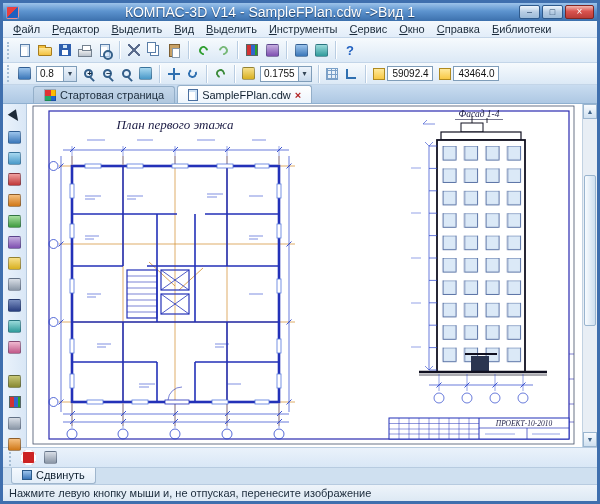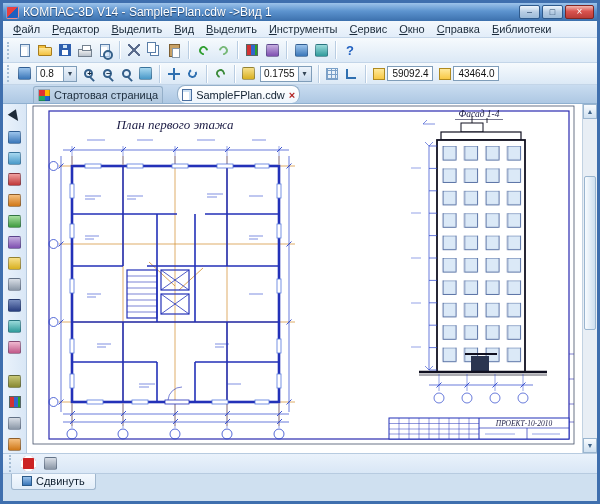--- a/index.html
+++ b/index.html
@@ -4,21 +4,21 @@
 <style>
   * { box-sizing: border-box; margin: 0; padding: 0; }
   html,body { width:600px; height:504px; overflow:hidden; font-family:"Liberation Sans",sans-serif; }
   .window { width:600px; height:504px; border:3px solid #3f6fae; background:#d9e7f6; display:flex; flex-direction:column; }
 
   
   .titlebar { height:18px; flex:none; display:flex; align-items:center; padding:0 3px;
     background:linear-gradient(180deg,#9dc3ea 0%,#5d94cf 45%,#3c70ad 100%); }
   .appic { width:13px; height:13px; flex:none; border-radius:2px; margin-right:4px;
     background:linear-gradient(135deg,#e84040 0 46%,#2060c0 46%); border:1px solid rgba(255,255,255,.4); }
-  .title { flex:1; text-align:left; color:#fff; font-size:12px; text-shadow:0 1px 1px #1c3a60; white-space:nowrap; overflow:hidden; }
+  .title { flex:1; text-align:center; color:#fff; font-size:14px; text-shadow:0 1px 1px #1c3a60; white-space:nowrap; overflow:hidden; }
   .winbtns { display:flex; flex:none; }
   .wb { width:21px; height:14px; margin-left:2px; border:1px solid #2f5a8c; border-radius:2px; text-align:center;
     font-size:9px; line-height:12px; color:#1c3b5e; background:linear-gradient(#eef5fc,#b7cde4 50%,#9dbbd8); cursor:default; }
   .wb.close { width:29px; background:linear-gradient(#f2b8b0,#d9534f 45%,#b93c38); color:#fff; border-color:#7e2523; font-size:10px; }
 
   
   .menubar { height:17px; flex:none; display:flex; align-items:center; padding-left:4px;
     background:linear-gradient(#f3f8fd,#e2edf9); border-bottom:1px solid #c3d5e8; font-size:11px; color:#1a2a3a; }
   .mi { padding:1px 6px; display:inline-block; }
   .mi::first-letter { text-decoration:underline; }
@@ -84,23 +84,23 @@
   .combo { height:16px; display:inline-flex; align-items:center; border:1px solid #7f9db9; background:#fff; margin:0 2px; }
   .combo .val { padding:0 3px; font-size:10px; min-width:26px; color:#111; }
   .combo .drop { width:13px; height:14px; background:linear-gradient(#eef4fb,#c9daec); border-left:1px solid #7f9db9; font-size:8px; text-align:center; line-height:14px; color:#345; }
   .coordf { height:16px; display:inline-flex; align-items:center; margin:0 3px; }
   .coordf .cic { width:12px; height:12px; margin-right:2px; background:linear-gradient(#ffe99b,#f7c844); border:1px solid #b08a1f; }
   .coordf .cval { border:1px solid #7f9db9; background:#fff; font-size:10px; padding:0 3px; min-width:46px; height:15px; line-height:13px; text-align:right; color:#111; }
 
   
   .tabbar { height:19px; flex:none; display:flex; align-items:flex-end; padding-left:30px;
     background:linear-gradient(#c9dcf0,#aec8e3); border-bottom:1px solid #8fb0d0; }
-  .dtab { display:flex; align-items:center; gap:4px; height:17px; padding:0 4px; margin-right:14px; font-size:11px; color:#203040;
+  .dtab { display:flex; align-items:center; gap:4px; height:17px; padding:0 10px; margin-right:2px; font-size:11px; color:#203040;
     border:1px solid #94afc9; border-bottom:none; border-radius:3px 3px 0 0; background:linear-gradient(#c4d7ea,#b0c7de); }
-  .dtab.active { background:linear-gradient(#ffffff,#eef5fc); color:#102030; height:18px;border-radius:8px; }
+  .dtab.active { background:linear-gradient(#ffffff,#eef5fc); color:#102030; height:18px; }
   .tabic-start { width:12px; height:12px; background-image:linear-gradient(#e03333,#e03333),linear-gradient(#ffbb00,#ffbb00),linear-gradient(#22aa66,#22aa66),linear-gradient(#2266cc,#2266cc);
     background-size:6px 6px; background-position:0 0,6px 0,0 6px,6px 6px; background-repeat:no-repeat; border:1px solid rgba(0,0,0,.2); }
   .tabic-doc { width:10px; height:12px; background:#fff; border:1px solid #4a6fa0; box-shadow:inset -2px 2px 0 #cfe2f4; }
   .tclose { color:#b22222; font-weight:bold; font-size:11px; line-height:10px; }
 
   
   .main { flex:1; display:flex; min-height:0; background:#fff; }
   .lt { width:24px; flex:none; background:linear-gradient(90deg,#eaf2fb,#d9e7f6); border-right:1px solid #b4c8dd;
     display:flex; flex-direction:column; align-items:center; padding-top:2px; gap:1px; }
   .lt .ic { width:20px; height:20px; }
@@ -109,21 +109,21 @@
   .cad { position:absolute; left:0; top:0; }
   .vscroll { position:absolute; right:0; top:0; bottom:0; width:15px; background:#e8eef5; border-left:1px solid #c2d2e2; display:flex; flex-direction:column; }
   .sbtn { height:15px; flex:none; background:linear-gradient(#f8fbfe,#cfe0f0); border:1px solid #9ab5cf; font-size:7px; color:#41658a; text-align:center; line-height:13px; }
   .strack { flex:1; position:relative; }
   .sthumb { position:absolute; left:1px; right:1px; top:18%; height:48%; background:linear-gradient(90deg,#f8fbfe,#cfe0f0); border:1px solid #9ab5cf; border-radius:2px; }
 
   
   .propbar { height:20px; flex:none; display:flex; align-items:center; gap:4px; padding:0 4px;
     background:linear-gradient(#eaf2fb,#d9e7f6); border-top:1px solid #b7cbe0; }
   .stop { width:15px; height:15px; background:#cc2222; clip-path:polygon(30% 0,70% 0,100% 30%,100% 70%,70% 100%,30% 100%,0 70%,0 30%); box-shadow:inset 0 0 0 2px #fff; }
-  .proptabs { height:28px; flex:none; background:#cfe0f0; border-top:1px solid #b7cbe0; display:flex; align-items:flex-start; }
+  .proptabs { height:17px; flex:none; background:#cfe0f0; border-top:1px solid #b7cbe0; display:flex; align-items:flex-start; }
   .ptab { display:inline-flex; align-items:center; gap:4px; margin-left:8px; padding:1px 10px 2px; font-size:11px; color:#102030;
     background:linear-gradient(#f4f9fe,#e2edf8); border:1px solid #9fb6cd; border-top:none; border-radius:0 0 3px 3px; }
   .ptabic { width:10px; height:10px; background:linear-gradient(#9cc4ec,#3a76b8); border:1px solid #2a5a8a; }
   .statusbar { height:17px; flex:none; display:flex; align-items:center; padding:0 6px; font-size:11px; color:#1a2a3a;
     background:linear-gradient(#eef4fa,#dde9f4); border-top:1px solid #b7cbe0; white-space:nowrap; overflow:hidden; }
 </style>
 </head>
 <body>
 
 <div class="window">
@@ -476,14 +476,17 @@
       </span>
   </div>
 
   <div class="proptabs">
     <span class="ptab">
       <i class="ptabic"></i>
       <span>Сдвинуть</span>
     </span>
   </div>
 
+  <div class="statusbar">
+    <span>Нажмите левую кнопку мыши и, не отпуская, перенесите изображение</span>
+  </div>
 
 </div>
 
 </body></html>

